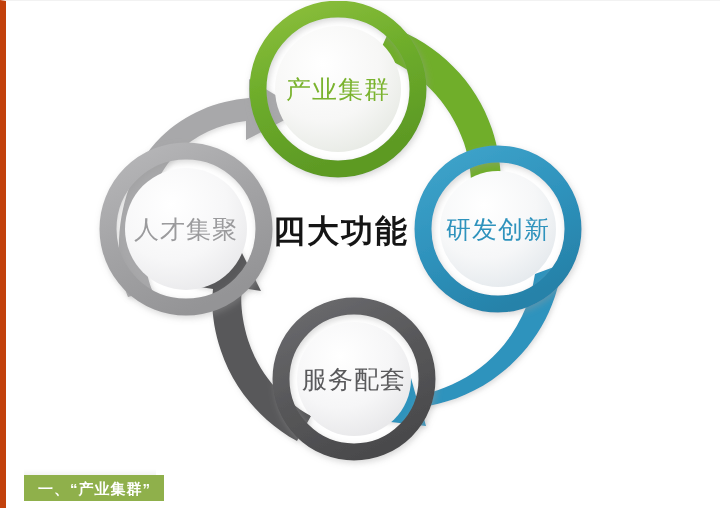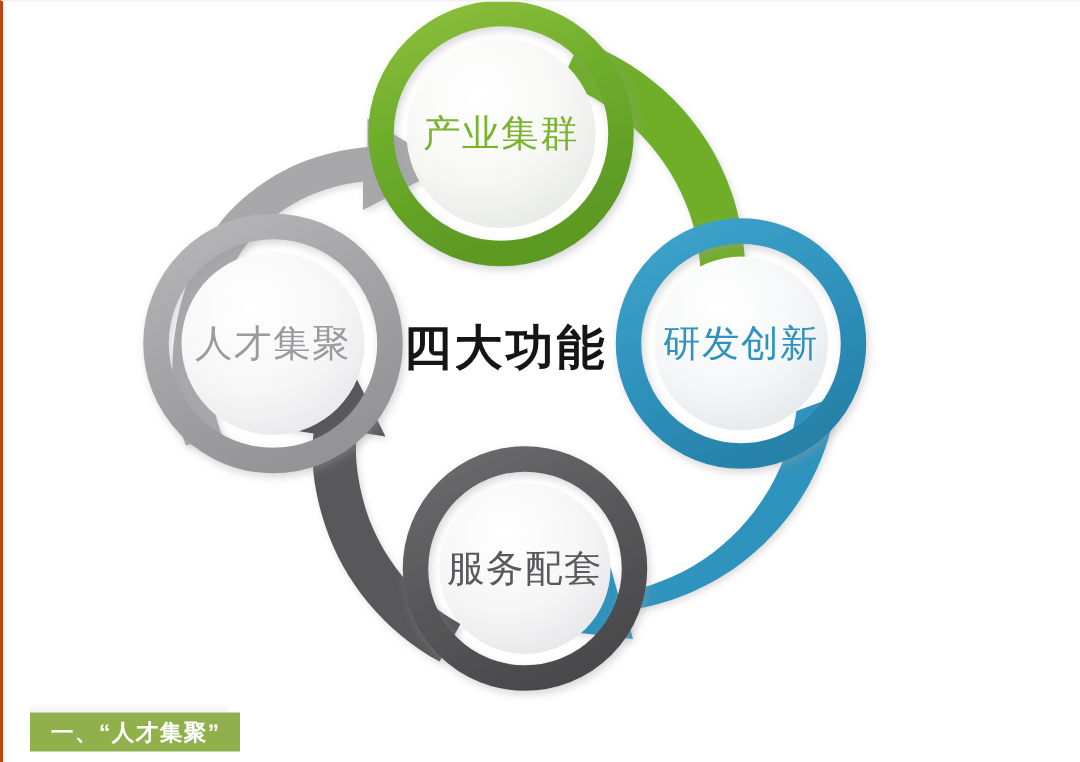--- a/index.html
+++ b/index.html
@@ -10,21 +10,21 @@
   body {
     font-family: "Liberation Sans", "DejaVu Sans", sans-serif;
   }
   #stage {
     position: relative;
     width: 720px;
     height: 508px;
     background: #ffffff;
     overflow: hidden;
     border-top: 1px solid #f2f2f2;
-    border-left: 2px solid #c2410c;
+    border-left: 6px solid #c2410c;
     box-sizing: border-box;
   }
   #diagram-svg {
     position: absolute;
     left: 0;
     top: 0;
     width: 720px;
     height: 508px;
   }
   .node-label {
@@ -208,16 +208,16 @@
       <circle cx="180" cy="228" r="61" fill="url(#gradLGrayFill)"></circle>
       <text class="node-label node-label-lgray" x="180" y="230">人才集聚</text>
     </g>
 
     <text class="center-label" x="335" y="233">四大功能</text>
   </svg>
 
   <div class="banner-shadow"></div>
 
   <div id="footer-banner">
-    <span id="footer-banner-text">一、“人才集聚”</span>
+    <span id="footer-banner-text">一、“产业集群”</span>
   </div>
 
 </div>
 
 </body></html>

